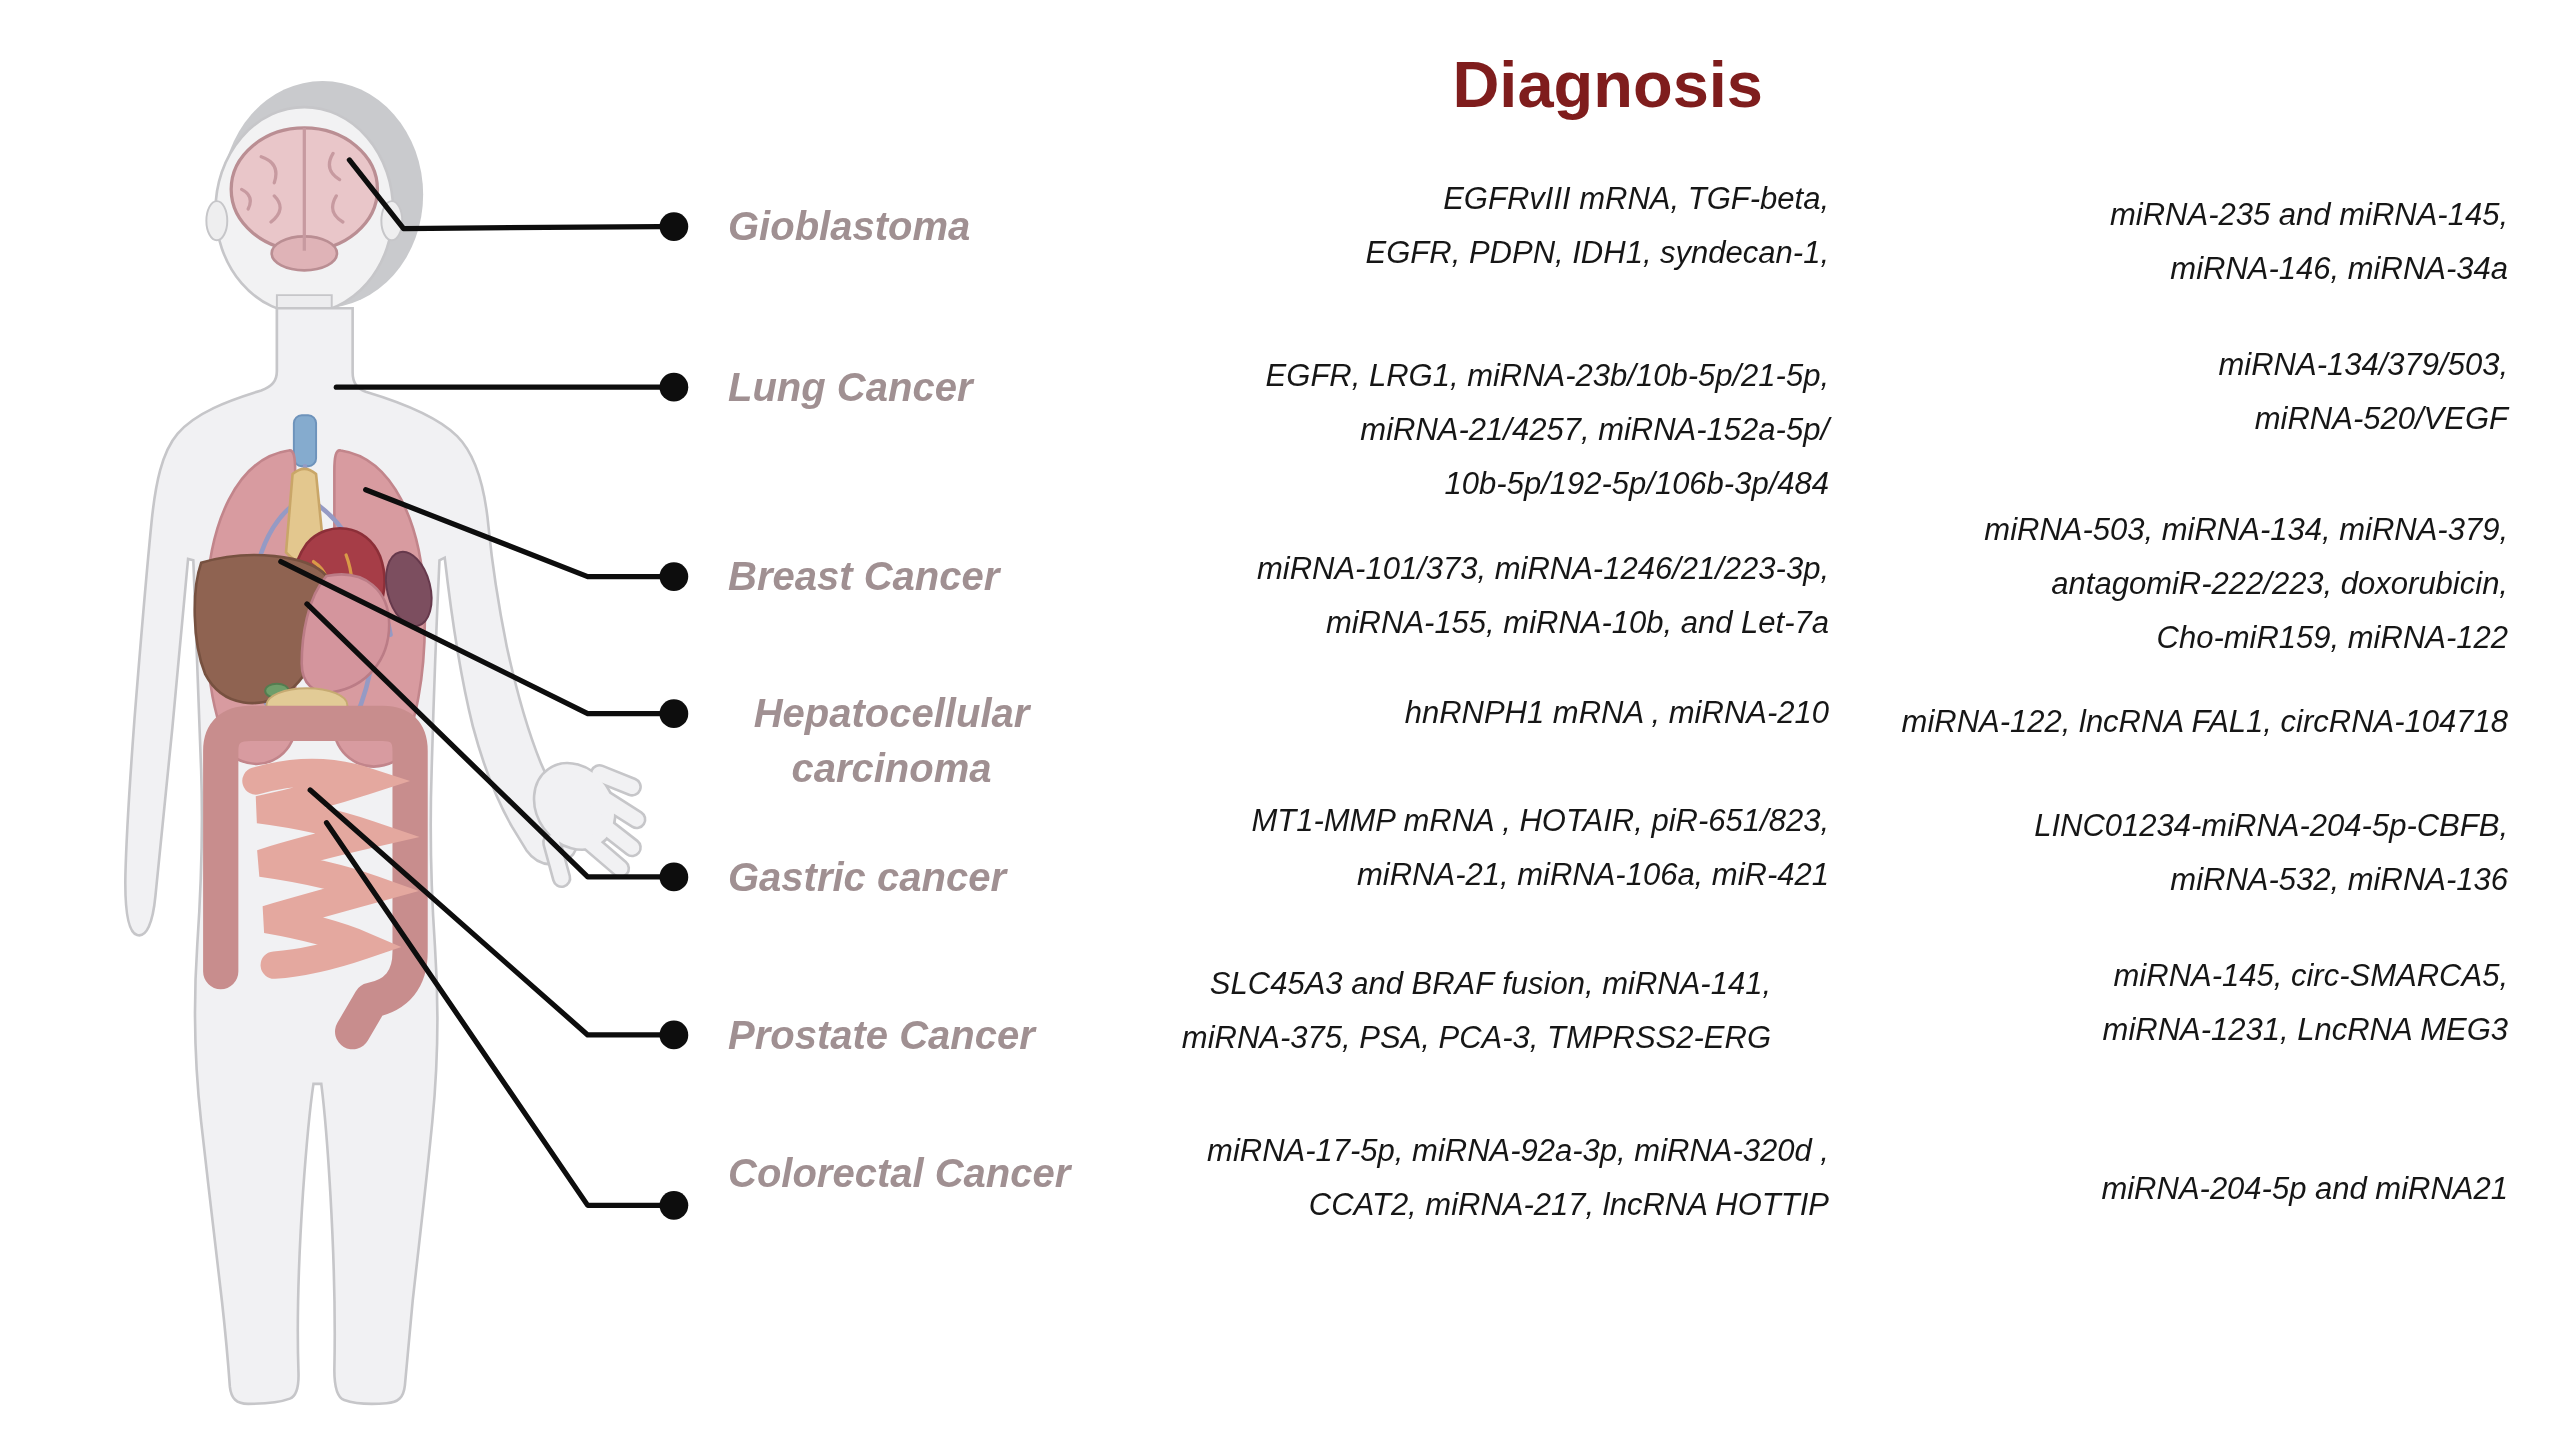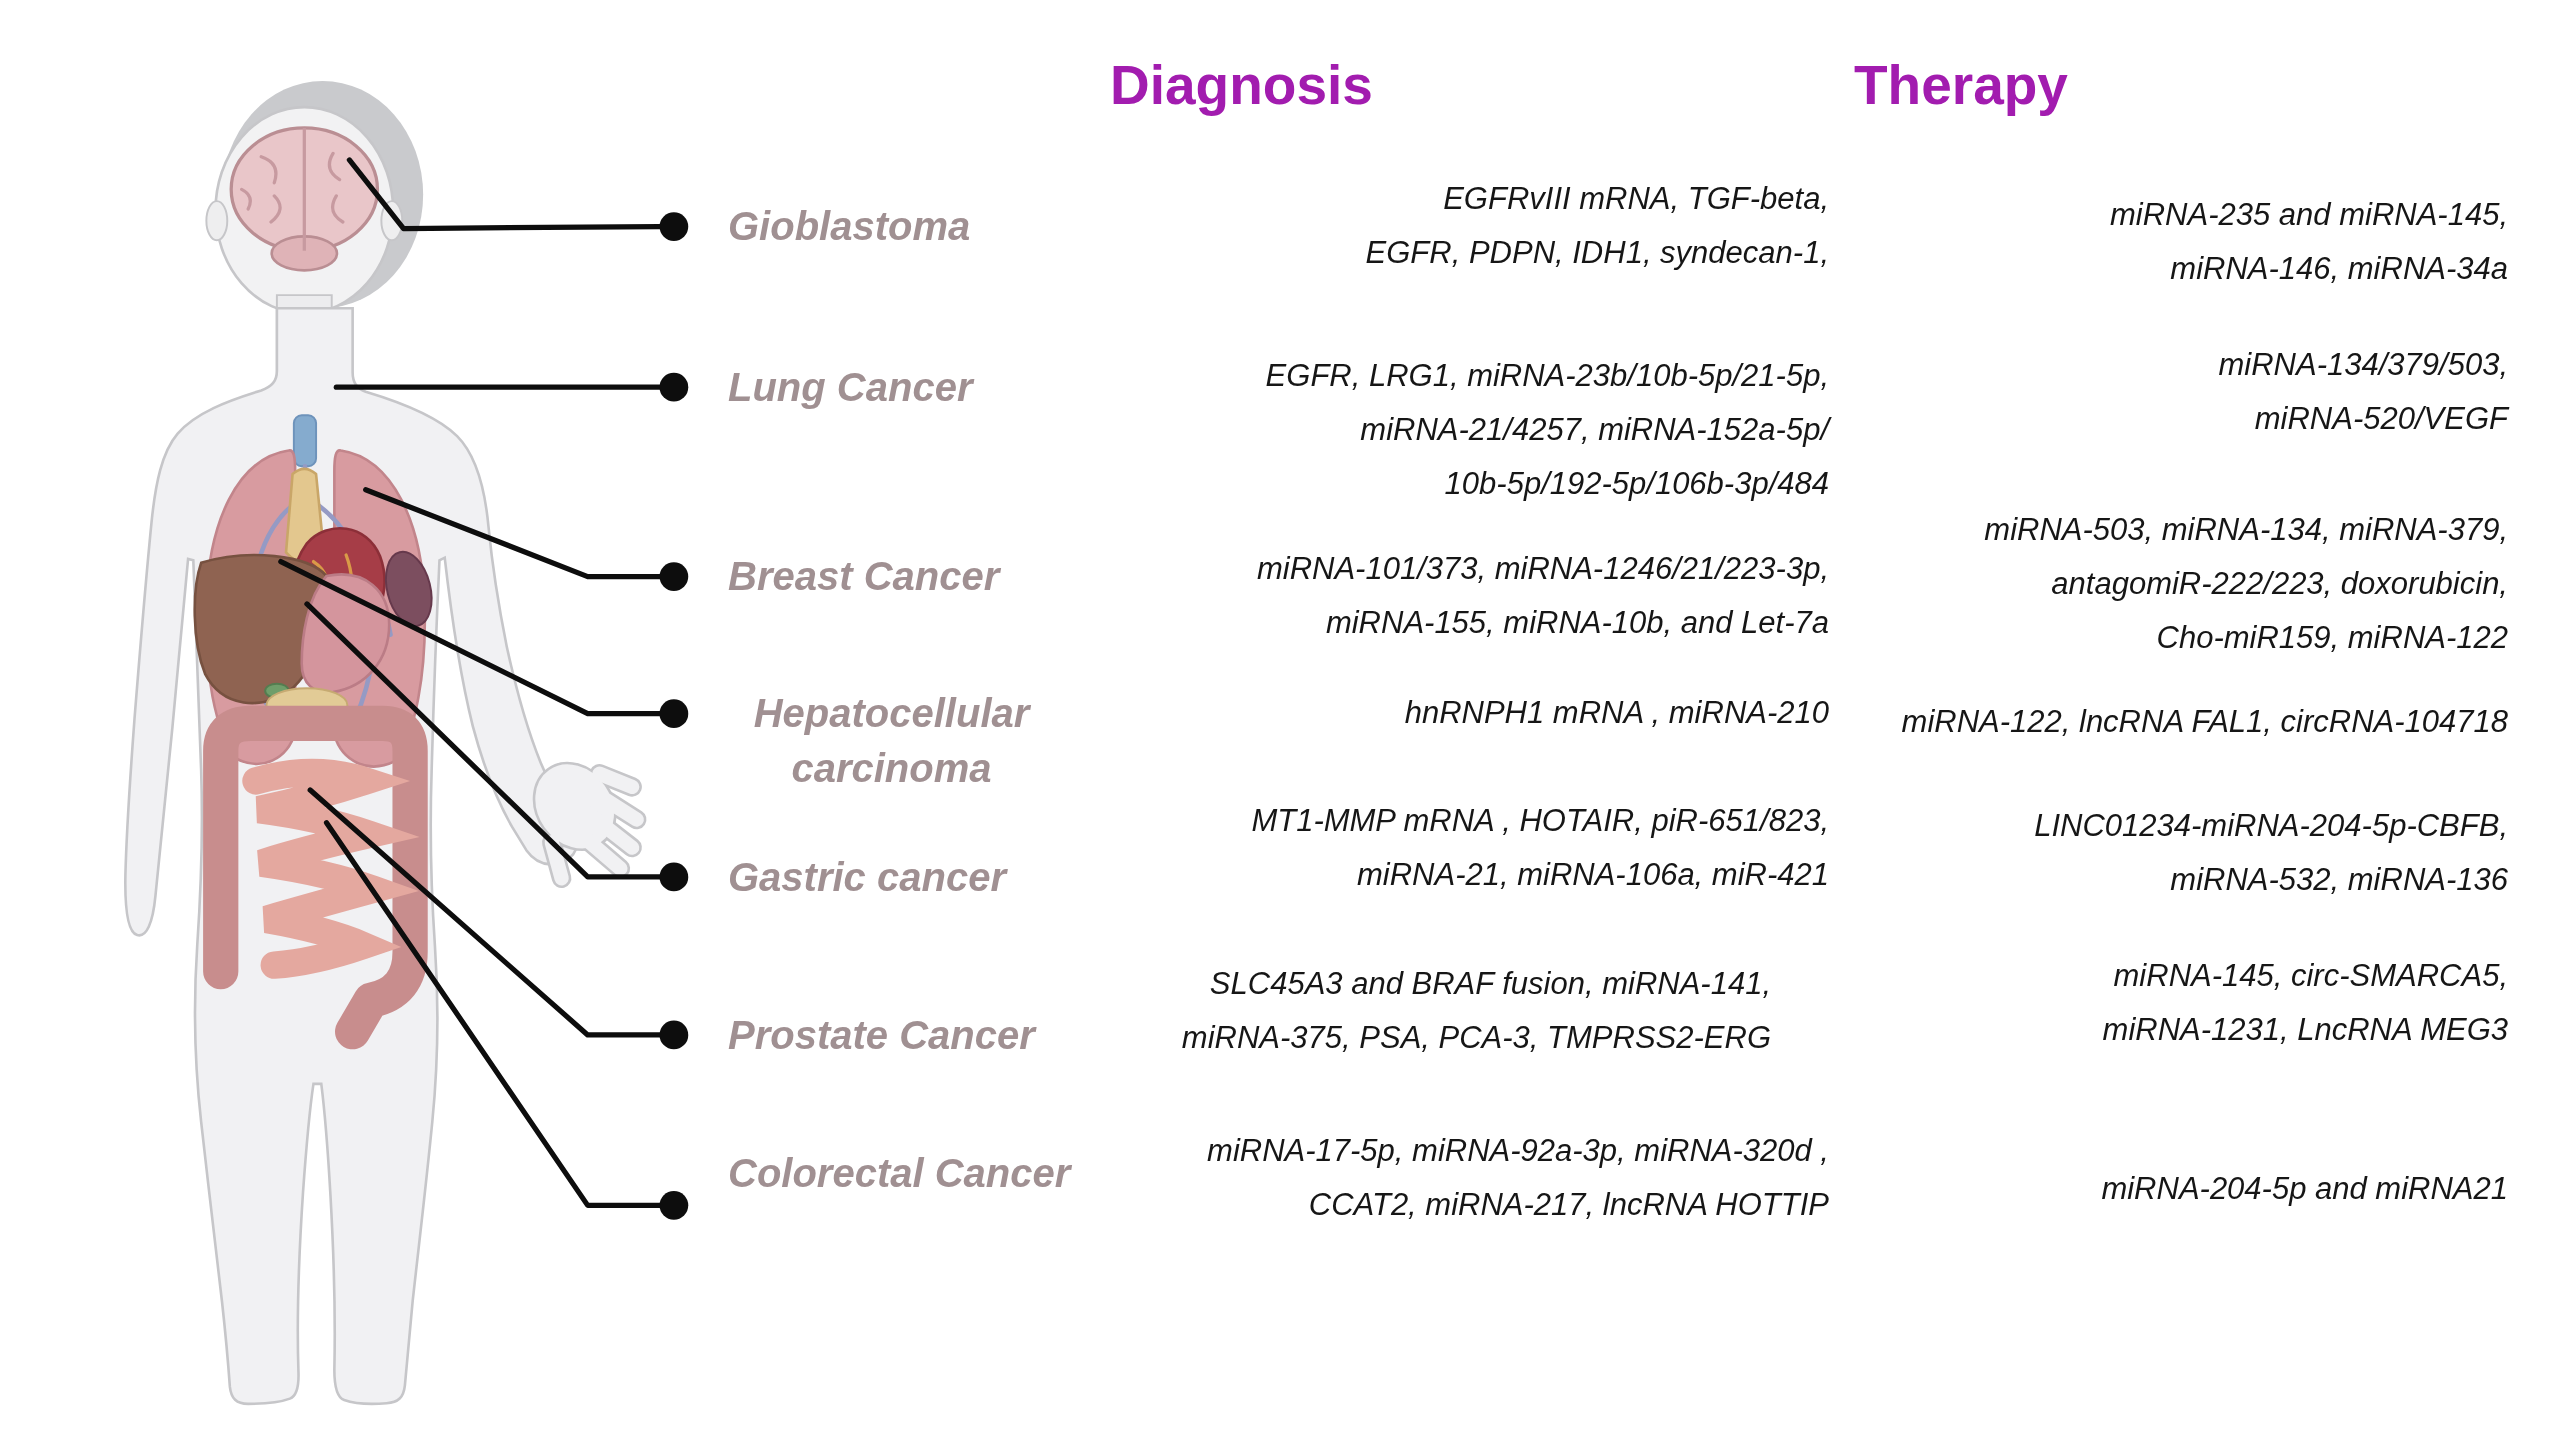--- a/index.html
+++ b/index.html
@@ -2,22 +2,22 @@
 <html style="font-size:10.4px"><head>
 <meta charset="utf-8">
 <style>
   html,body{margin:0;padding:0;background:#ffffff;}
   .canvas{
     position:relative;width:2576px;height:1445px;background:#ffffff;
     font-family:"Liberation Sans",sans-serif;overflow:hidden;
   }
   .figure-svg{position:absolute;left:0;top:0;}
   .hdr{
-    position:absolute;font-size:55px;font-weight:600;color:#a21caf;
-    text-align:left;line-height:68px;white-space:nowrap;
+    position:absolute;font-size:65px;font-weight:600;color:#7f1d1d;
+    text-align:right;line-height:68px;white-space:nowrap;
   }
   .lbl{
     position:absolute;font-size:40px;font-weight:700;font-style:italic;
     color:#a09092;line-height:55px;white-space:nowrap;
   }
   .lbl.center{text-align:center;}
   .bio{
     position:absolute;font-size:31px;font-style:italic;font-weight:400;
     color:#161616;line-height:54px;text-align:right;
   }
@@ -176,21 +176,20 @@
       <circle cx="1032" cy="593" r="22"></circle>
       <circle cx="1032" cy="883" r="22"></circle>
       <circle cx="1032" cy="1093" r="22"></circle>
       <circle cx="1032" cy="1343" r="22"></circle>
       <circle cx="1032" cy="1585" r="22"></circle>
       <circle cx="1032" cy="1846" r="22"></circle>
     </g>
   </svg>
 
   <div class="hdr" style="left:1110px;top:51px;width:653px;">Diagnosis</div>
-  <div class="hdr" style="left:1854px;top:51px;width:653px;">Therapy</div>
 
   <div>
     <div class="lbl" style="left:728px;top:199px;">
         <div>Gioblastoma</div>
       </div>
     <div class="bio" style="left:1156px;top:172px;width:673px;">
         <div>EGFRvIII mRNA, TGF-beta,</div>
         <div>EGFR, PDPN, IDH1, syndecan-1,</div>
       </div>
     <div class="bio" style="left:1848px;top:188px;width:660px;">

